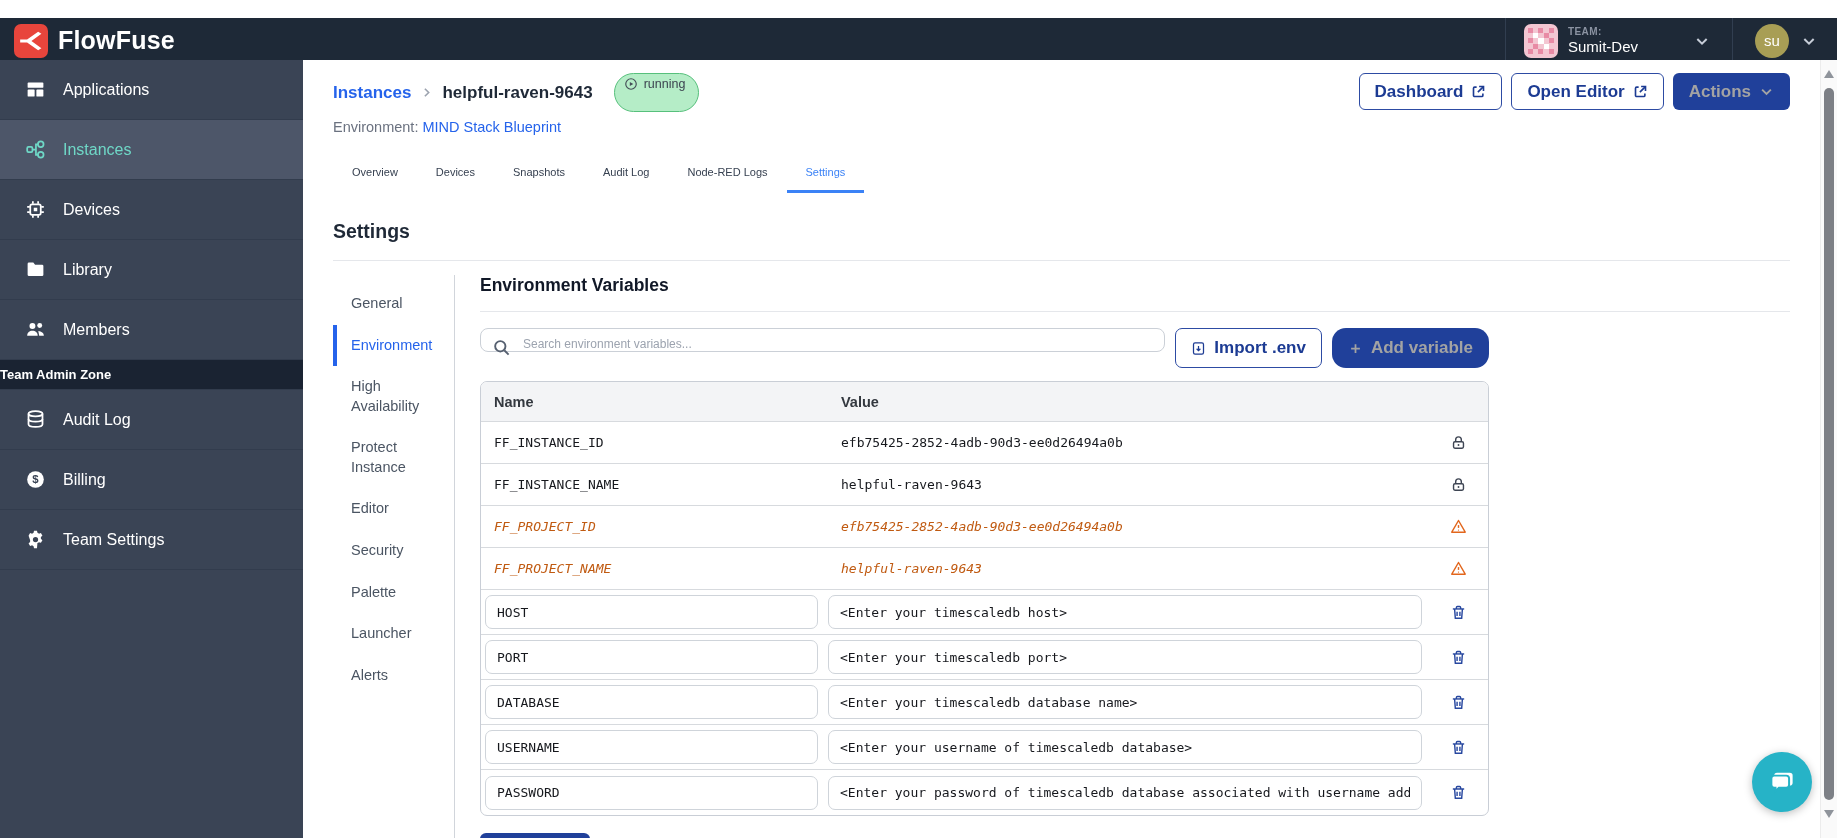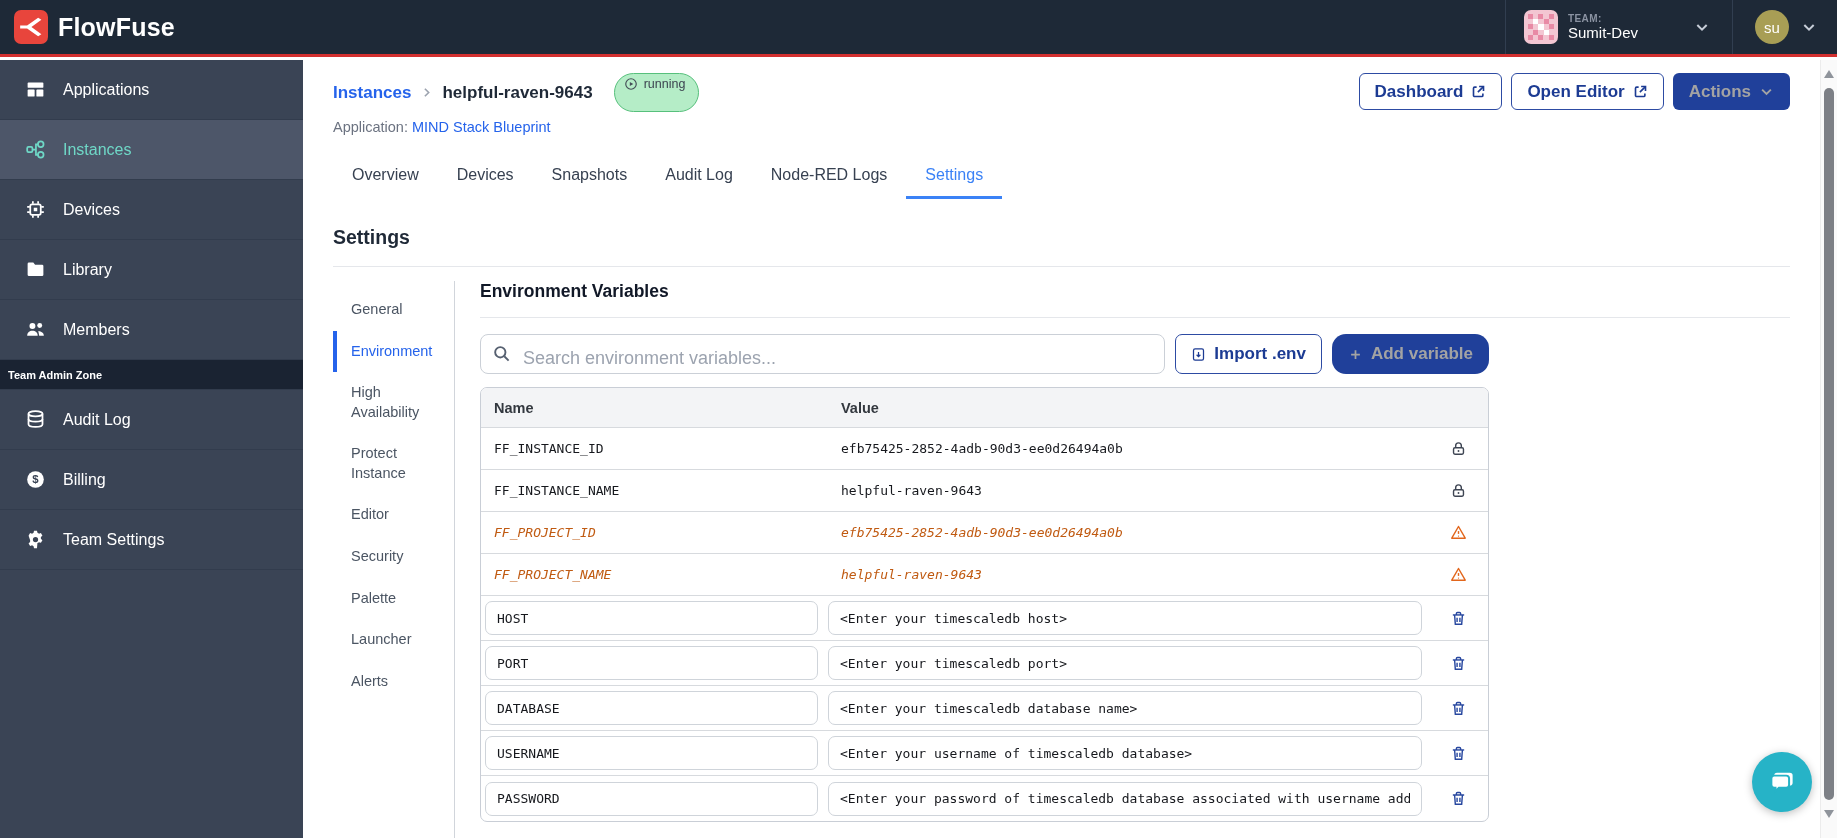--- a/index.html
+++ b/index.html
@@ -1,20 +1,20 @@
 <!DOCTYPE html>
 <html><head>
 <meta charset="utf-8">
 <style>
   * { margin:0; padding:0; box-sizing:border-box; }
   html,body { width:1837px; height:838px; overflow:hidden; font-family:"Liberation Sans",sans-serif; background:#fff; }
   body { position:relative; }
 
   
-  .topbar { position:absolute; top:0; left:0; width:1837px; height:57px; background:#1e2937;
+  .topbar { position:absolute; top:18px; left:0; width:1837px; height:48px; background:#1e2937;
             border-bottom:3px solid #d32f2f; display:flex; align-items:center; }
   .brand { display:flex; align-items:center; gap:10px; padding-left:14px; }
   .brand-mark { width:34px; height:34px; border-radius:7px; background:#e8453c; display:flex; align-items:center; justify-content:center; }
   .brand-mark svg { width:26px; height:26px; }
   .brand-name { color:#fff; font-size:25px; font-weight:bold; letter-spacing:.2px; }
   .topbar-right { margin-left:auto; display:flex; align-items:stretch; height:100%;justify-content:flex-end; }
   .team-select { display:flex; align-items:center; gap:10px; padding:0 22px 0 18px;
                  border-left:1px solid #313e50; cursor:pointer; }
   .team-avatar { width:34px; height:34px; border-radius:7px; overflow:hidden; }
   .team-texts { display:flex; flex-direction:column; line-height:1.15; }
@@ -25,22 +25,22 @@
   .user-menu { display:flex; align-items:center; gap:12px; padding:0 20px 0 22px; border-left:1px solid #313e50; cursor:pointer; }
   .user-avatar { width:34px; height:34px; border-radius:50%; background:#a89e55; color:#fff;
                  display:flex; align-items:center; justify-content:center; font-size:15px; }
 
   
   .sidebar { position:absolute; top:60px; left:0; width:303px; height:778px; background:#3a4455; }
   .side-item { height:60px; display:flex; align-items:center; gap:17px; padding-left:25px;
                border-bottom:1px solid #323c4d; color:#fff; font-size:16px; cursor:pointer; }
   .side-item svg { width:21px; height:21px; flex:0 0 auto; }
   .side-item.active { background:#4d5669; color:#6fd8c7; }
-  .side-section { height:30px; background:#1a2332; color:#fff; font-size:11px; font-weight:bold;
-                  display:flex; align-items:center; padding-left:8px; border-bottom:1px solid #323c4d; }
+  .side-section { height:30px; background:#1a2332; color:#fff; font-size:13px; font-weight:bold;
+                  display:flex; align-items:center; border-bottom:1px solid #323c4d; }
 
   
   .main { position:absolute; left:303px; top:60px; right:17px; bottom:0; background:#fff; padding:8px 30px 0 30px; overflow:hidden; }
 
   .crumb-row { display:flex; justify-content:space-between; align-items:flex-start; margin-top:5px; }
   .crumbs { display:flex; align-items:center; gap:9px; }
   .crumb-link { color:#2563eb; font-size:17px; font-weight:bold; cursor:pointer; }
   .crumb-sep { width:13px; height:13px; color:#9ca3af; }
   .crumb-current { color:#1f2937; font-size:17px; font-weight:bold; }
   .badge-running { margin-left:12px; display:flex; align-items:center; gap:6px; background:#b5edc7;
@@ -51,40 +51,40 @@
   .btn { display:inline-flex; align-items:center; gap:8px; height:37px; padding:0 15px; border-radius:6px;
          font-size:17px; font-weight:bold; cursor:pointer; border:1px solid transparent; }
   .btn svg { width:15px; height:15px; }
   .btn-outline { background:#fff; border-color:#2d4ba3; color:#1c3b93; }
   .btn-filled { background:#20409a; color:#a3a3a3; }
 
   .app-line { margin-top:7px; font-size:14.5px; color:#6b7280; }
   .app-line a { color:#2563eb; text-decoration:none; cursor:pointer; }
 
   .tabs { display:flex; margin-top:21px; }
-  .tab { padding:10px 19px 12px 19px; font-size:16px; color:#374151; cursor:pointer; border-bottom:3px solid transparent; }
+  .tab { padding:10px 19px 12px 19px; font-size:11px; color:#374151; cursor:pointer; border-bottom:3px solid transparent; }
   .tab.active { color:#3b82f6; border-bottom-color:#3b82f6; }
 
   .settings-title { margin-top:27px; font-size:19.5px; font-weight:bold; color:#1f2937;
                     padding-bottom:17px; border-bottom:1px solid #e5e7eb; }
 
   .settings-cols { display:flex; margin-top:14px; }
   .subnav { width:122px; border-right:1px solid #d1d5db; padding-top:8px; min-height:565px; flex:0 0 auto; }
   .subnav-item { padding:11px 6px 11px 14px; font-size:14.5px; color:#4b5563; line-height:1.35; cursor:pointer;
                  border-left:4px solid transparent; }
   .subnav-item.active { color:#2563eb; border-left-color:#2563eb; }
 
   .env { flex:1; padding-left:25px; }
   .env-title { font-size:17.5px; font-weight:bold; color:#111827; padding-bottom:15px; border-bottom:1px solid #e5e7eb; }
 
   .controls { width:1009px; margin-top:16px; display:flex; gap:10px; }
   .search-wrap { position:relative; flex:1; }
   .search-wrap svg { position:absolute; left:12px; top:10px; width:19px; height:19px; }
-  .search-input { width:100%; height:40px; border:1px solid #cbd0d7; border-radius:8px; padding:8px 12px 0 42px;
-                  font-size:18px; color:#374151; font-family:"Liberation Sans",sans-serif; outline:none; }
+  .search-input { width:100%; height:24px; border:1px solid #cbd0d7; border-radius:8px; padding:8px 12px 0 42px;
+                  font-size:12px; color:#374151; font-family:"Liberation Sans",sans-serif; outline:none; }
   .search-input::placeholder { color:#9ca3af; }
   .btn-import { height:40px; border-radius:7px; }
   .btn-add { height:40px; border-radius:14px; }
 
   .env-table { width:1009px; margin-top:13px; border:1px solid #c9ced6; border-radius:7px; overflow:hidden; }
   .trow { display:grid; grid-template-columns:343px 1fr 60px; align-items:center; min-height:42px; border-bottom:1px solid #d7dade; }
   .trow:last-child { border-bottom:none; }
   .thead { background:#f3f4f6; min-height:40px; font-size:14.5px; font-weight:bold; color:#33383f; }
   .cell-name { padding-left:13px; }
   .cell-value { padding-left:17px; }
@@ -267,21 +267,21 @@
       <button class="btn btn-filled">
         <span>Actions</span>
         <svg viewBox="0 0 24 24" fill="none" stroke="currentColor" stroke-width="3">
             <path d="M5 9l7 7 7-7"></path>
           </svg>
       </button>
     </div>
   </div>
 
   <div class="app-line">
-    <span>Application:</span>
+    <span>Environment:</span>
     <a>MIND Stack Blueprint</a>
   </div>
 
   <div class="tabs">
     <div class="tab">Overview</div>
     <div class="tab">Devices</div>
     <div class="tab">Snapshots</div>
     <div class="tab">Audit Log</div>
     <div class="tab">Node-RED Logs</div>
     <div class="tab active">Settings</div>

